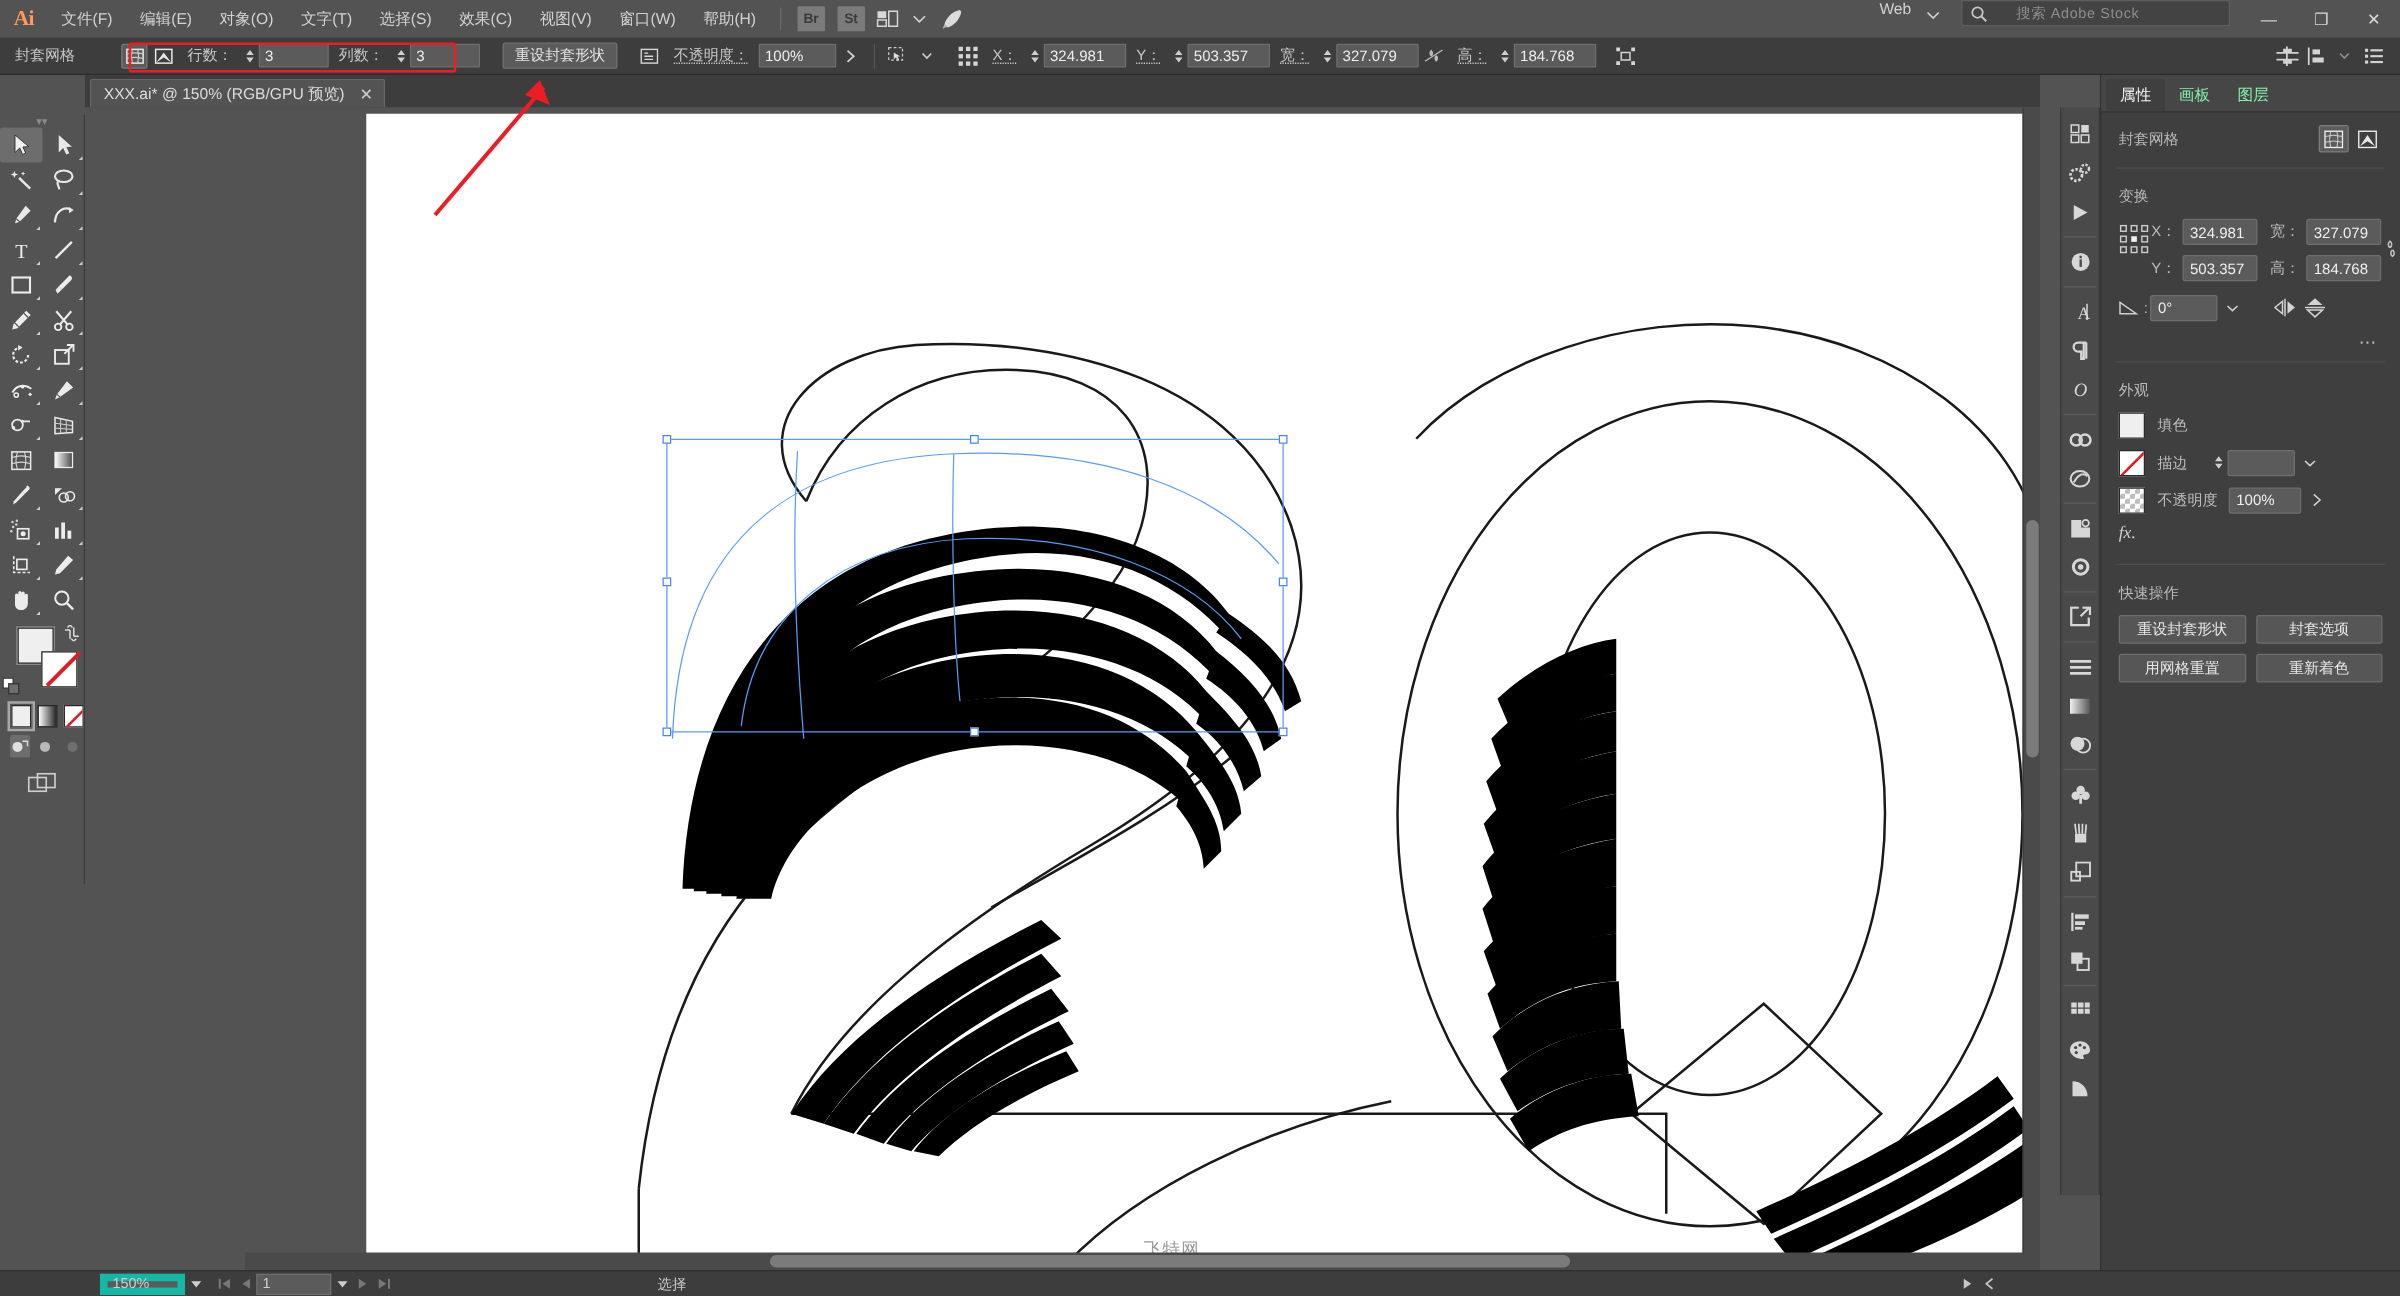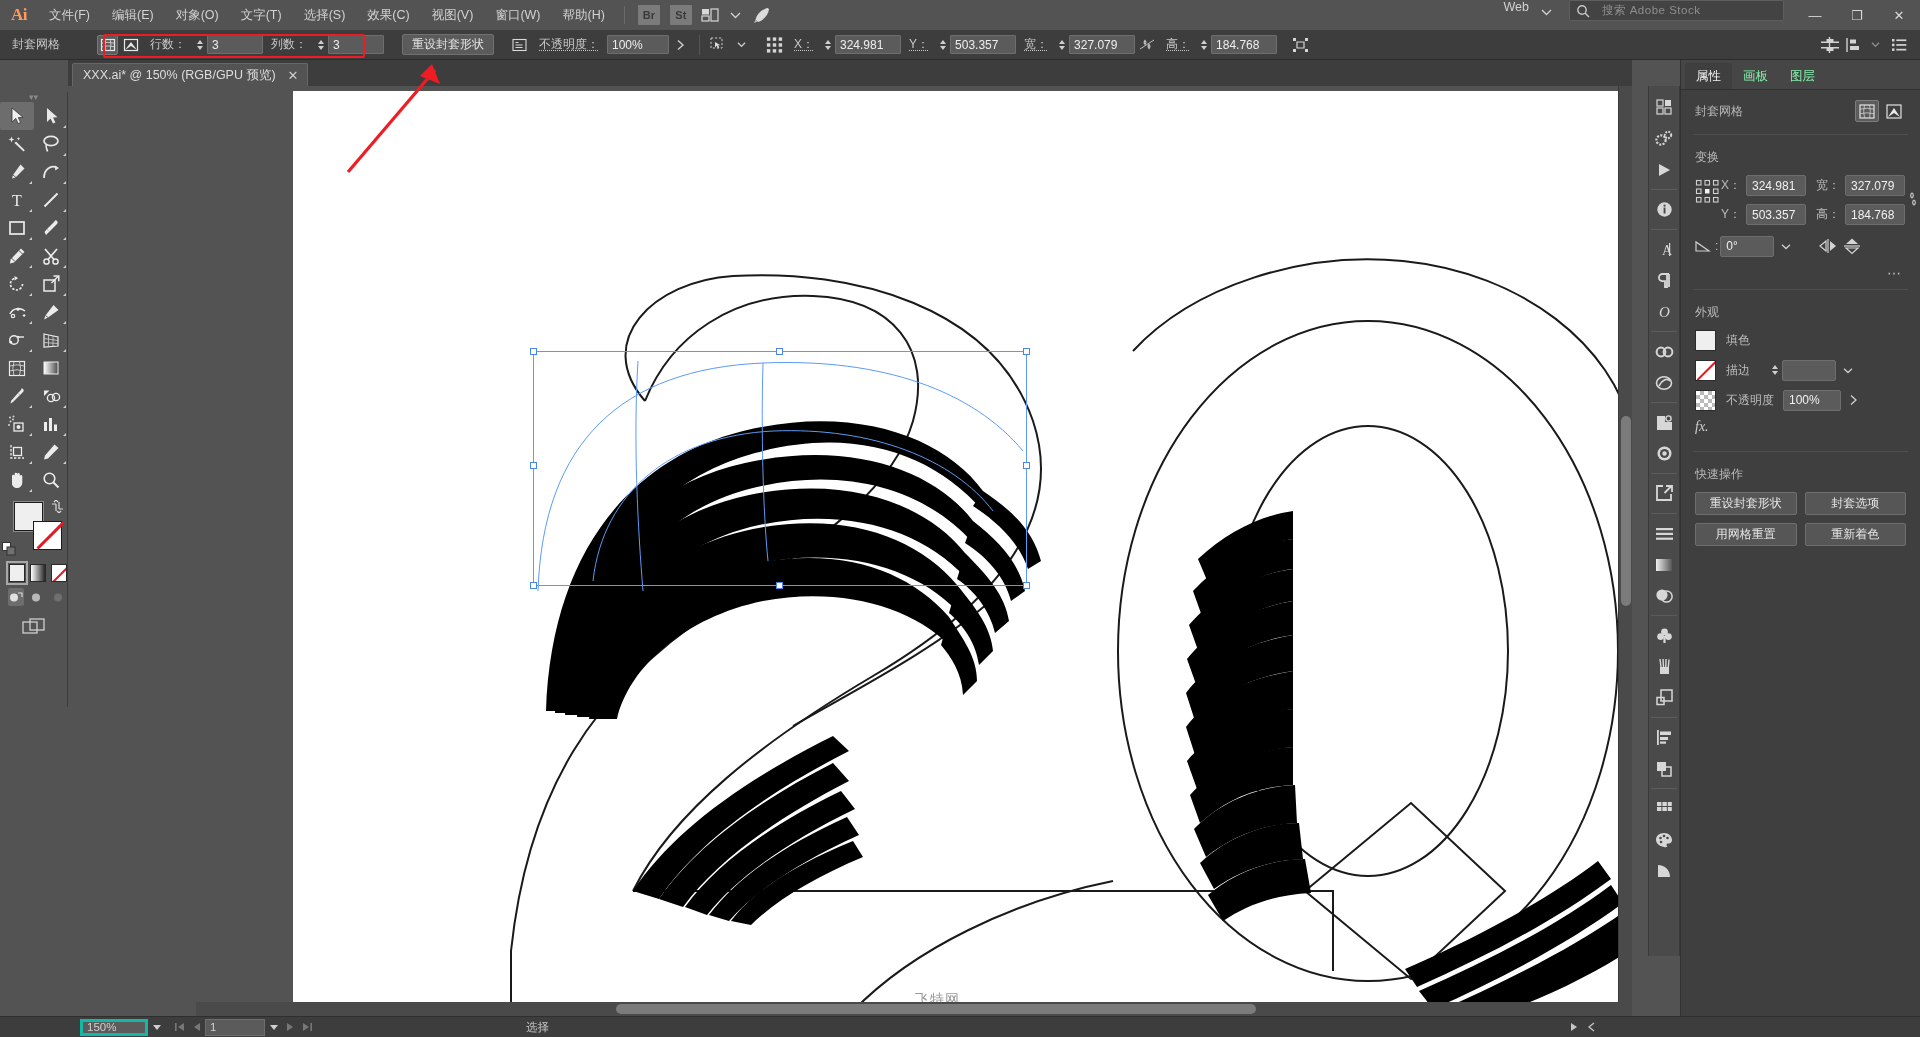--- a/index.html
+++ b/index.html
@@ -44,21 +44,21 @@
     justify-content: center; cursor: pointer; color: #c9c9c9;
   }
   .menu-right { margin-left: auto; display: flex; height: 30px; }
   .ws-label { font-size: 12.5px; color: #d2d2d2; padding: 0 4px 0 8px; }
   .search-box {
     width: 215px; height: 21px; background: #434343;
     border: 1px solid #5e5e5e; border-radius: 2px;
     display: flex; align-items: center; padding: 0 6px;
     margin: 0 10px; cursor: text;
   }
-  .search-ph { font-size: 11.5px; color: #8e8e8e; margin-left: 12px; letter-spacing: .5px;}
+  .search-ph { font-size: 11.5px; color: #8e8e8e; margin-left: 23px; letter-spacing: .5px;}
   .wbtn {
     width: 42px; height: 30px; display: flex; align-items: center;
     justify-content: center; color: #d8d8d8; font-size: 13px; cursor: pointer;
   }
 
   
   .controlbar {
     position: absolute; top: 30px; left: 0; width: 1920px; height: 30px;
     background: #3d3d3d; display: flex; align-items: center;
     border-bottom: 1px solid #2c2c2c;
@@ -261,21 +261,21 @@
   }
   .dots3 { font-size: 14px; color:#bdbdbd; letter-spacing:1px; cursor:pointer;}
 
   
   .statusbar {
     position: absolute; left: 0; bottom: 0; width: 1920px; height: 21px;
     background: #3d3d3d; display: flex; align-items: center;
     border-top: 1px solid #2e2e2e; font-size: 11.5px; color: #cfcfcf;
   }
   .sb-zoom {
-    width: 68px; height: 17px; background: #5b5b5b; border: 3px solid #14b8a6;
+    width: 68px; height: 17px; background: #5b5b5b; border: 6px solid #14b8a6;
     display: flex; align-items: center; padding: 0 4px; margin-left: 80px; cursor:text;
   }
   .caret { width:0;height:0;border-left:4px solid transparent;border-right:4px solid transparent;border-top:5px solid #cfcfcf;}
   .nav-ic { width: 17px; height: 17px; display:flex;align-items:center;justify-content:center; color:#c6c6c6; cursor:pointer;}
   .nav-ic.dis { color:#777; }
   .sb-page { width: 60px; height: 17px; background:#5b5b5b; border:1px solid #6e6e6e;
     display:flex; align-items:center; padding:0 4px; cursor:text;}
   .sb-status { margin-left: 210px; color:#c9c9c9; }
   svg { display: block; }
 </style>

